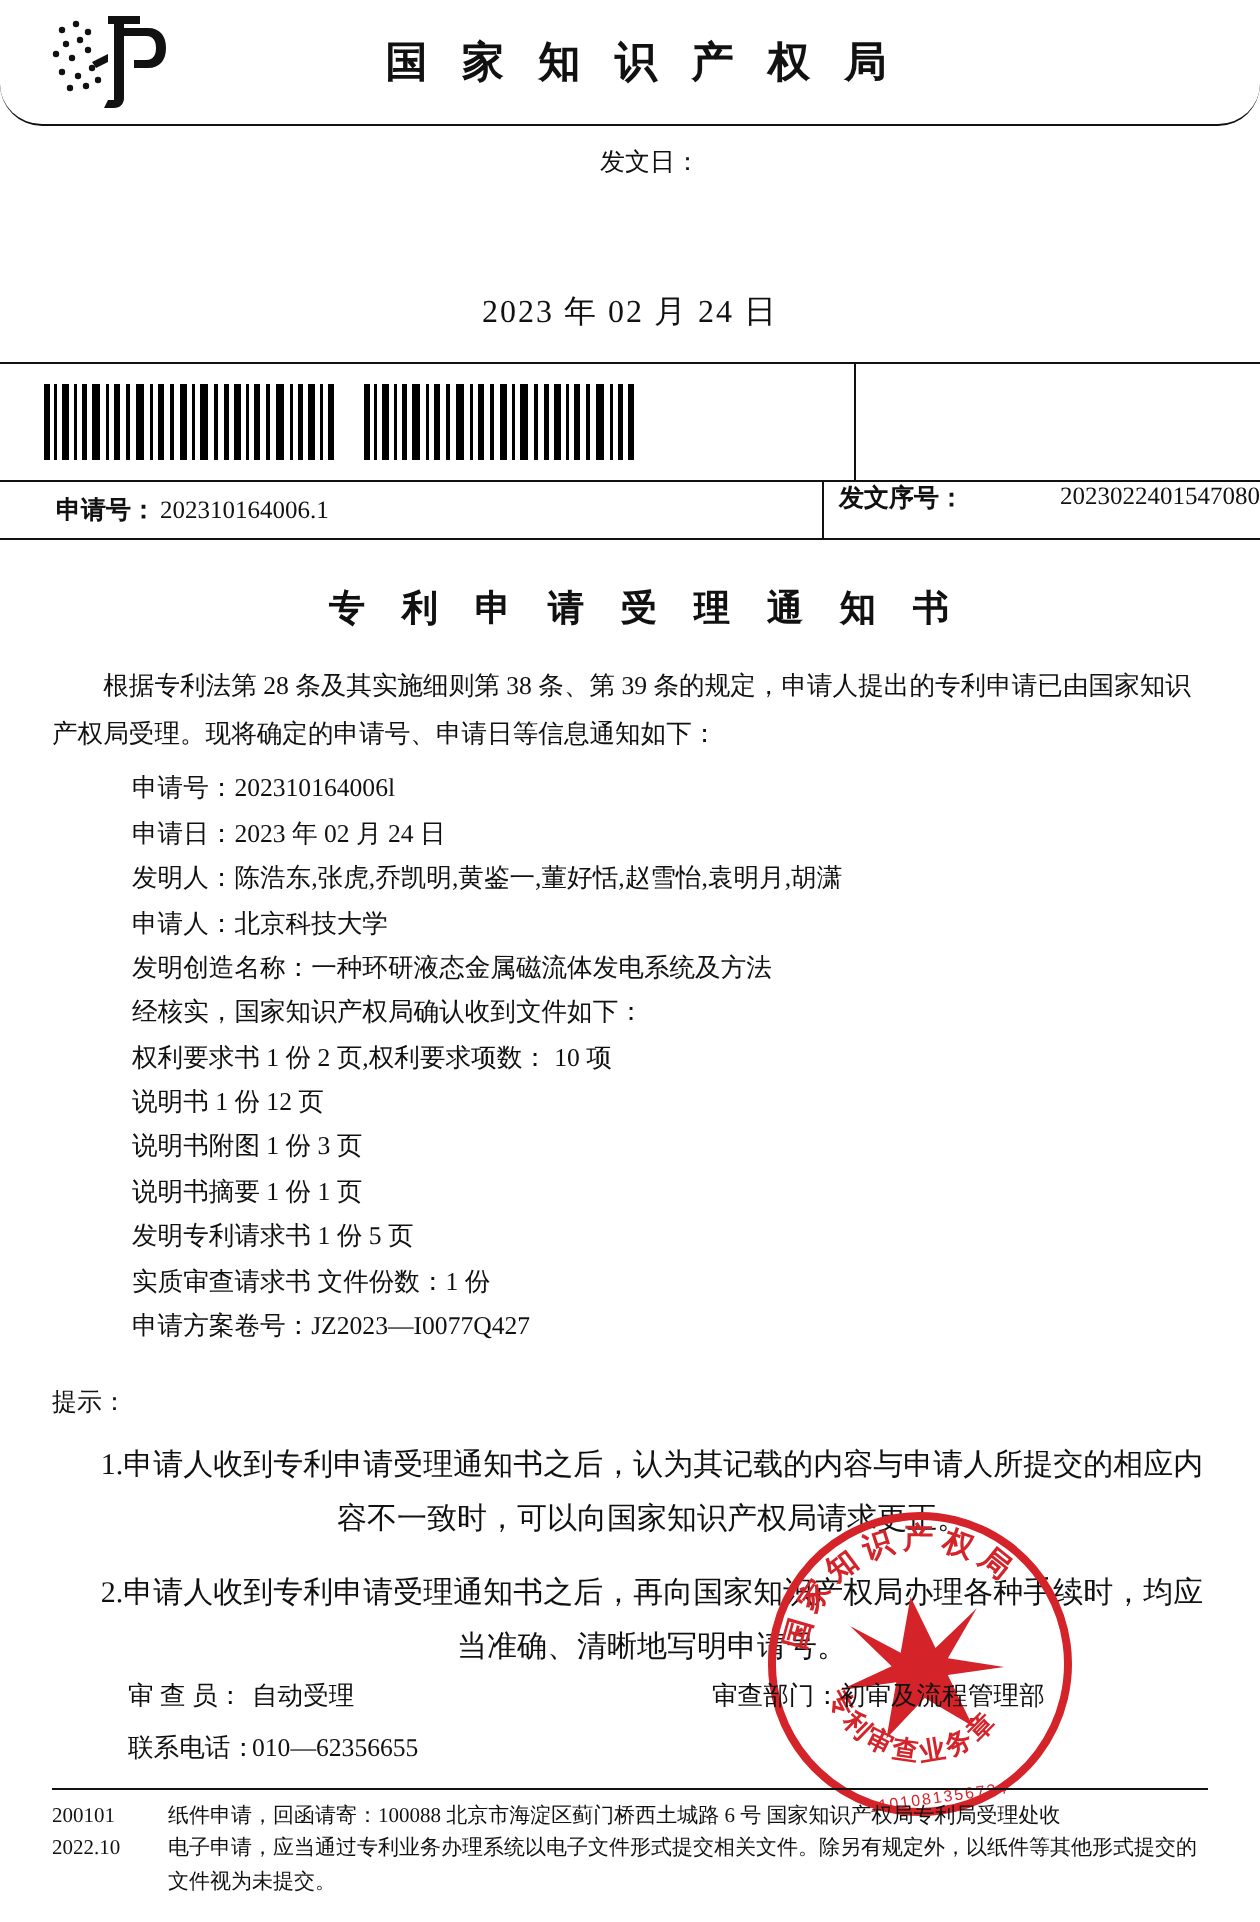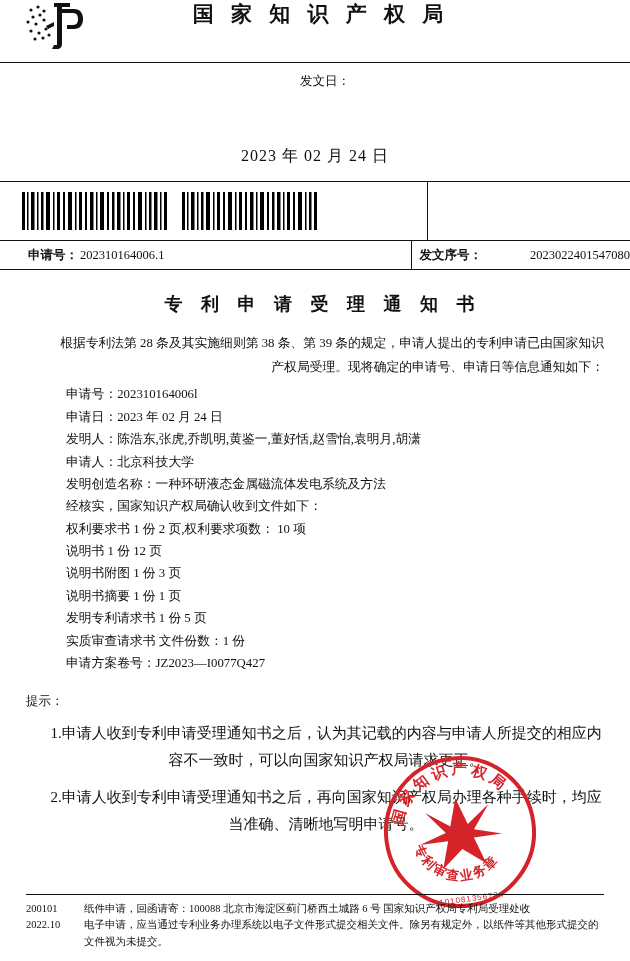--- a/index.html
+++ b/index.html
@@ -22,20 +22,22 @@
     box-sizing: border-box;
     padding: 0;
   }
 
   
   .header {
     position: relative;
     height: 62px;
     border-bottom: 1.5px solid #111;
     display: flex;
+    align-items: center;
+    border-radius: 21px;
   }
   .logo {
     width: 72px;
     height: 52px;
     margin-left: 24px;
     position: relative;
     flex: 0 0 auto;
   }
   .logo svg { display:block; }
   .header-title {
@@ -132,21 +134,21 @@
     display: flex;
     align-items: center;
     font-family: Liberation Serif, serif;
   }
   .num-right {
     flex: 1 1 auto;
     box-sizing: border-box;
     padding-left: 8px;
     height: 100%;
     display: flex;
-    align-items: center;
+    align-items: flex-start;
     white-space: nowrap;
     gap: 46px;
   }
   .lbl { font-weight: bold; }
   .val { margin-left: 2px; }
 
   
   .doc-title {
     text-align: center;
     font-size: 18px;
@@ -159,21 +161,20 @@
   
   .body-wrap {
     padding: 0 26px 0 26px;
     font-size: 12.8px;
     line-height: 1.85;
   }
   .para {
     text-indent: 2em;
     line-height: 1.85;
     margin-bottom: 2px;
-    text-align: right;
   }
   .field-list {
     margin-top: 4px;
     padding-left: 40px;
   }
   .field-list div {
     line-height: 1.75;
     white-space: nowrap;
   }
   .tips-title {
@@ -396,20 +397,33 @@
       <text font-family="'Liberation Serif', serif" font-size="15" font-weight="bold" fill="#d5232a" letter-spacing="4">
         <textPath href="#arcTop" startOffset="8%">国家知识产权局</textPath>
       </text>
       <text font-family="'Liberation Serif', serif" font-size="13" font-weight="bold" fill="#d5232a" letter-spacing="2">
         <textPath href="#arcBottom" startOffset="6%">专利审查业务章</textPath>
       </text>
       <text x="80" y="150" text-anchor="middle" font-family="'Liberation Sans', sans-serif" font-size="8" fill="#d5232a" letter-spacing="1">1101081356734</text>
     </svg>
   </div>
 
+  <div class="sig-row">
+    <div class="sig-line">
+      <span class="sig-a">审 查 员：</span>
+      <span class="sig-b">自动受理</span>
+      <span class="sig-right">
+        <span>审查部门：</span><span>初审及流程管理部</span>
+      </span>
+    </div>
+    <div class="sig-line">
+      <span class="sig-a">联系电话：</span>
+      <span class="sig-b">010—62356655</span>
+    </div>
+  </div>
 
   <div class="footer">
     <div class="footer-left">
       <div>200101</div>
       <div>2022.10</div>
     </div>
     <div class="footer-right">
       <div>纸件申请，回函请寄：100088 北京市海淀区蓟门桥西土城路 6 号  国家知识产权局专利局受理处收</div>
       <div>电子申请，应当通过专利业务办理系统以电子文件形式提交相关文件。除另有规定外，以纸件等其他形式提交的</div>
       <div>文件视为未提交。</div>

